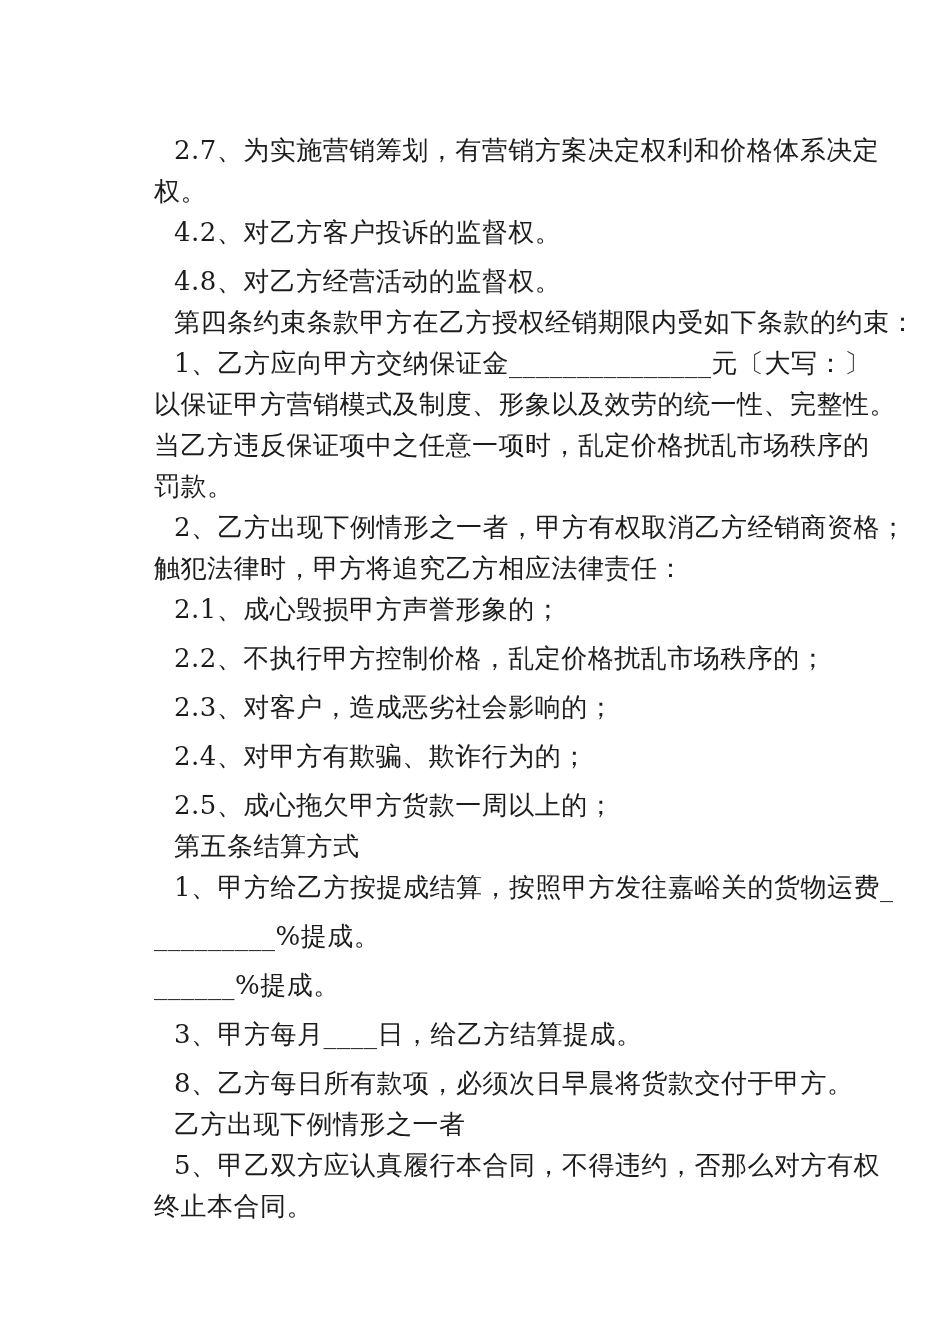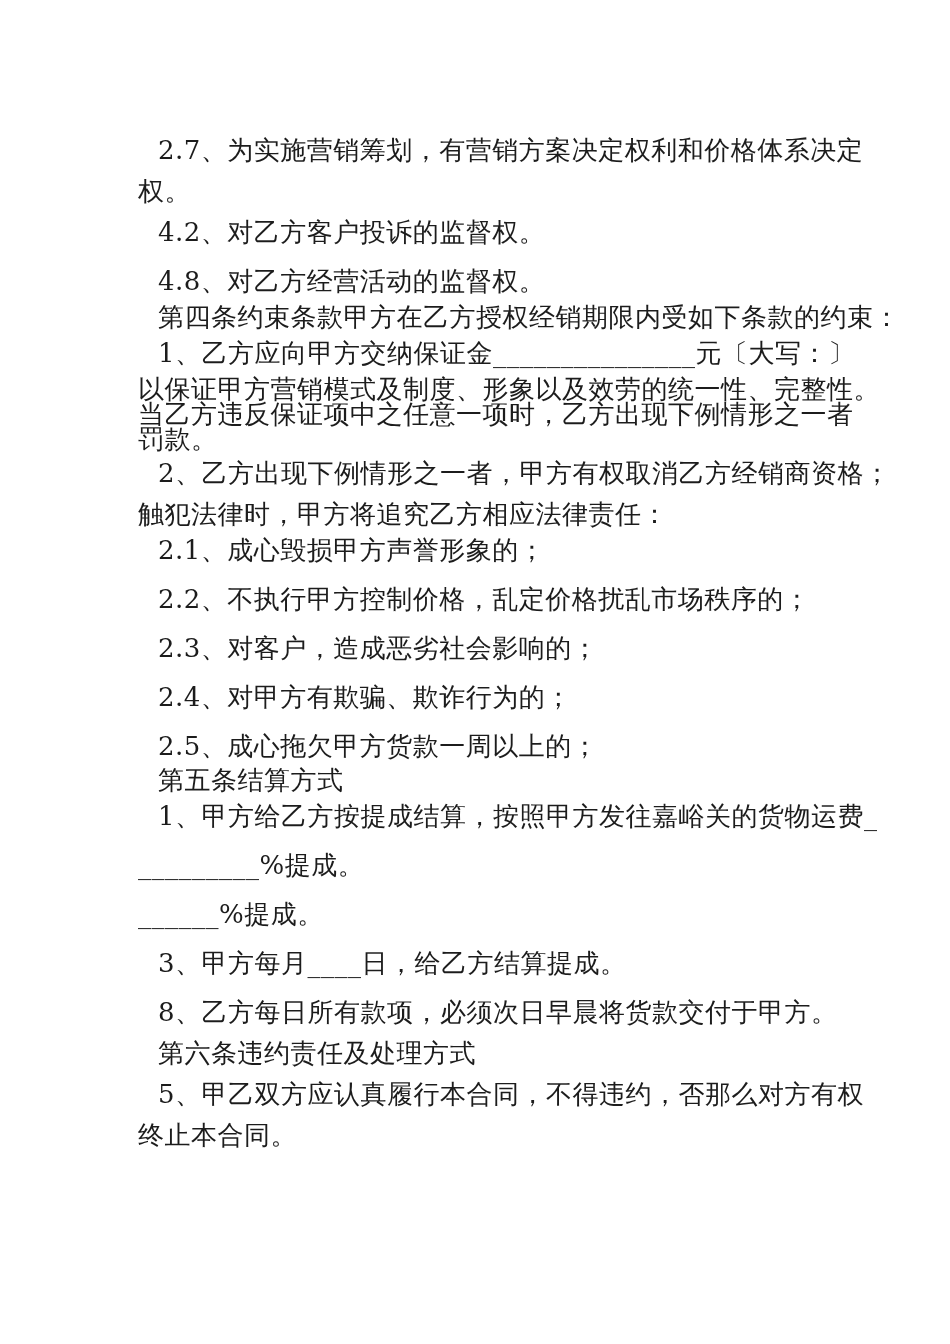--- a/index.html
+++ b/index.html
@@ -17,21 +17,21 @@
     padding: 138px 110px 0 138px;
     font-family: "DejaVu Serif", "Liberation Serif", serif;
     font-size: 26px;
     line-height: 25px;
     color: #1c1c1c;
   }
   .doc-body {
     width: 100%;
   }
   .doc-line {
-    margin: 0;
+    margin: 16px;
     padding: 0;
     white-space: nowrap;
     letter-spacing: 0.5px;
   }
   
   .doc-line.item { padding-left: 20px; }
   
   .doc-line.cont { padding-left: 0; }
   
   .gap-tight { margin-top: 0; }
@@ -45,32 +45,32 @@
 
 <div class="page">
   <div class="doc-body" id="doc-body">
       <p class="doc-line item gap-tight">2.7、为实施营销筹划，有营销方案决定权利和价格体系决定</p>
       <p class="doc-line cont gap-lg">权。</p>
       <p class="doc-line item gap-lg">4.2、对乙方客户投诉的监督权。</p>
       <p class="doc-line item gap-xl">4.8、对乙方经营活动的监督权。</p>
       <p class="doc-line item gap-md">第四条约束条款甲方在乙方授权经销期限内受如下条款的约束：</p>
       <p class="doc-line item gap-md">1、乙方应向甲方交纳保证金_______________元〔大写：〕</p>
       <p class="doc-line cont gap-md">以保证甲方营销模式及制度、形象以及效劳的统一性、完整性。</p>
-      <p class="doc-line cont gap-tight">当乙方违反保证项中之任意一项时，乙方出现下例情形之一者</p>
+      <p class="doc-line cont gap-tight">当乙方违反保证项中之任意一项时，乱定价格扰乱市场秩序的</p>
       <p class="doc-line cont gap-tight">罚款。</p>
       <p class="doc-line item gap-sm">2、乙方出现下例情形之一者，甲方有权取消乙方经销商资格；</p>
       <p class="doc-line cont gap-lg">触犯法律时，甲方将追究乙方相应法律责任：</p>
       <p class="doc-line item gap-md">2.1、成心毁损甲方声誉形象的；</p>
       <p class="doc-line item gap-xl">2.2、不执行甲方控制价格，乱定价格扰乱市场秩序的；</p>
       <p class="doc-line item gap-xl">2.3、对客户，造成恶劣社会影响的；</p>
       <p class="doc-line item gap-xl">2.4、对甲方有欺骗、欺诈行为的；</p>
       <p class="doc-line item gap-xl">2.5、成心拖欠甲方货款一周以上的；</p>
       <p class="doc-line item gap-sm">第五条结算方式</p>
       <p class="doc-line item gap-md">1、甲方给乙方按提成结算，按照甲方发往嘉峪关的货物运费_</p>
       <p class="doc-line cont gap-xl">_________%提成。</p>
       <p class="doc-line cont gap-xl">______%提成。</p>
       <p class="doc-line item gap-xl">3、甲方每月____日，给乙方结算提成。</p>
       <p class="doc-line item gap-xl">8、乙方每日所有款项，必须次日早晨将货款交付于甲方。</p>
-      <p class="doc-line item gap-lg">第六条违约责任及处理方式</p>
+      <p class="doc-line item gap-lg">乙方出现下例情形之一者</p>
       <p class="doc-line item gap-lg">5、甲乙双方应认真履行本合同，不得违约，否那么对方有权</p>
       <p class="doc-line cont gap-lg">终止本合同。</p>
     </div>
 </div>
 
 </body></html>

